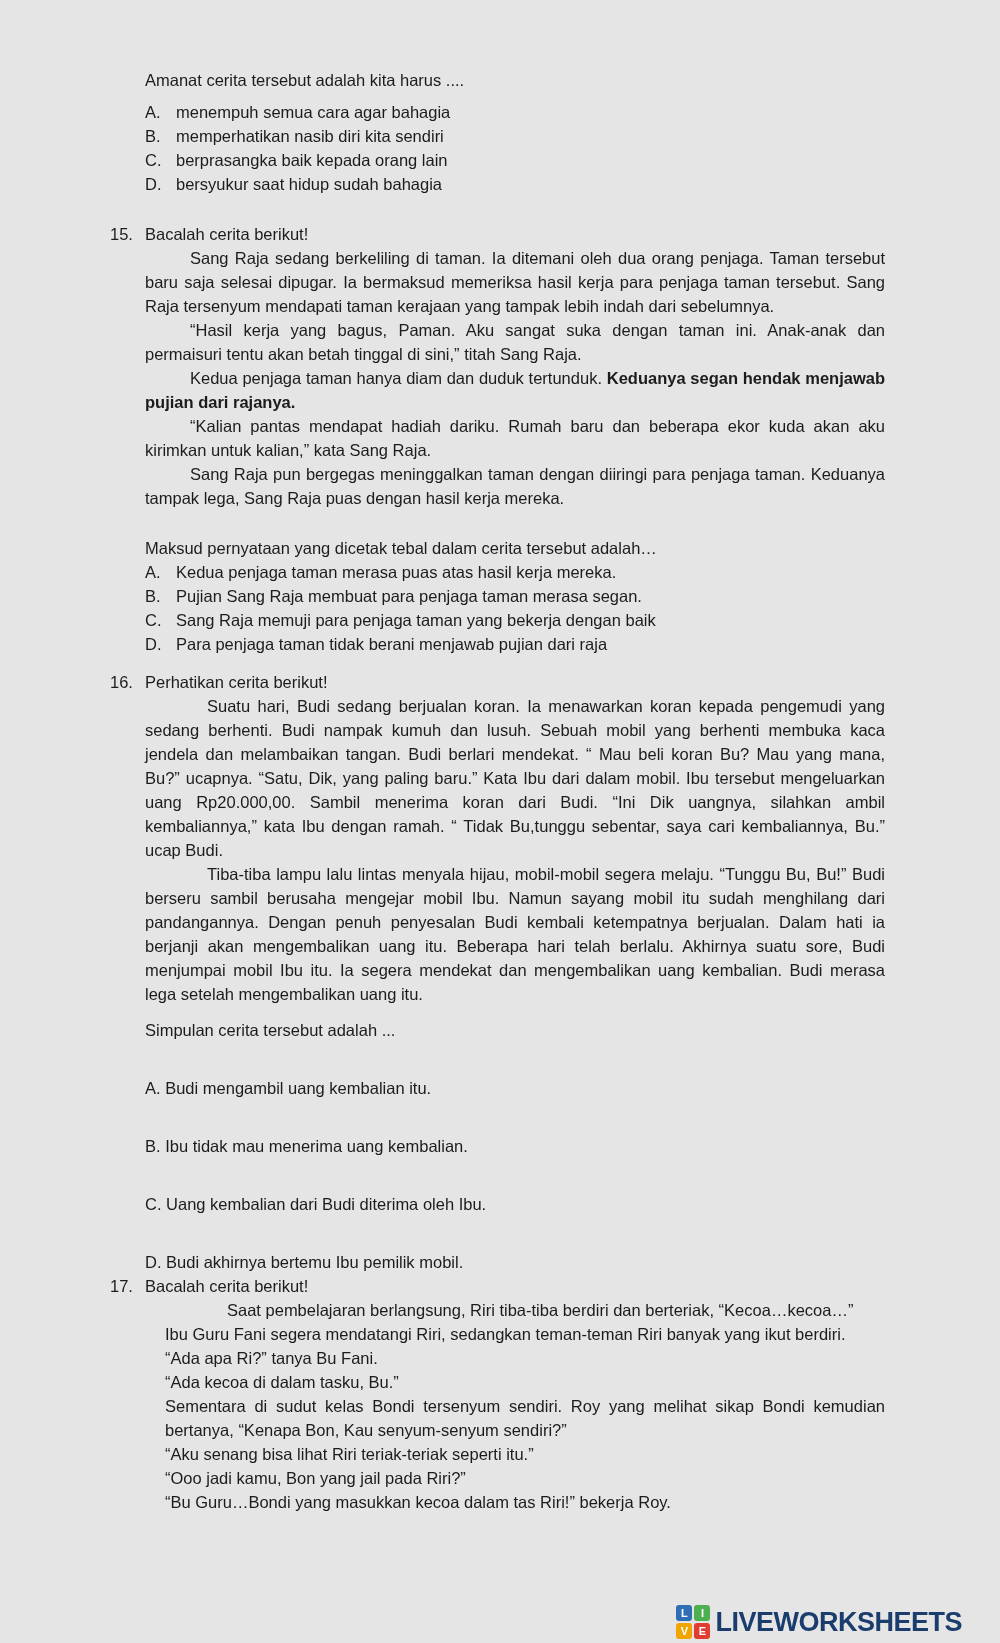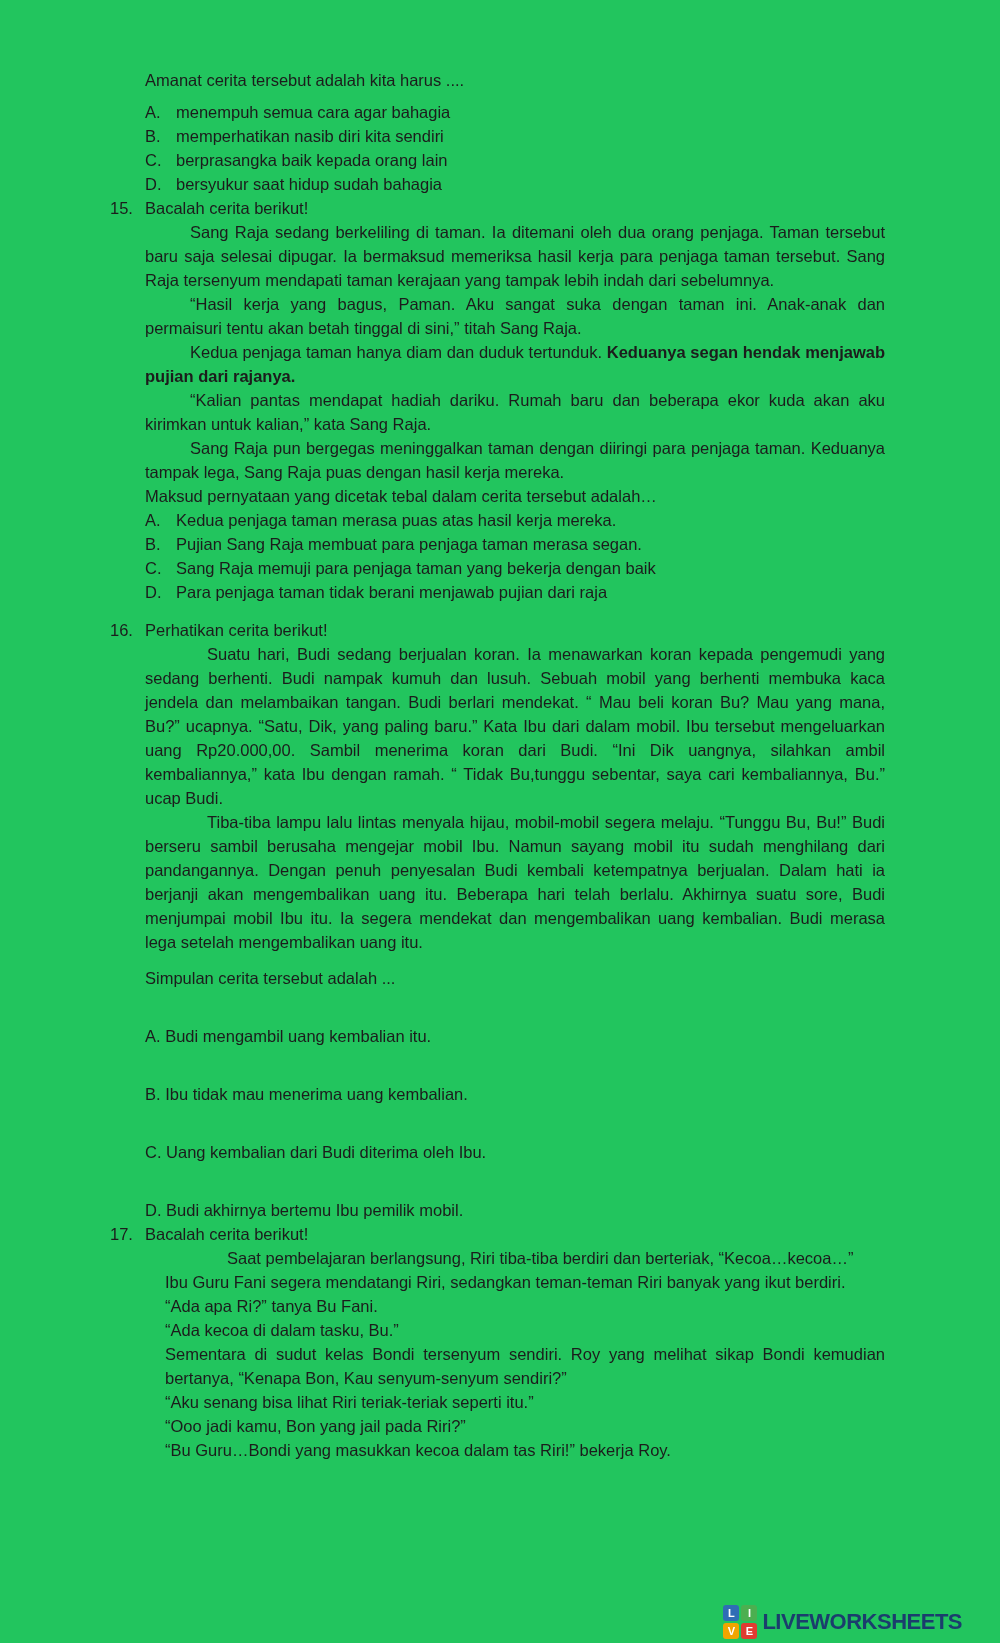--- a/index.html
+++ b/index.html
@@ -1,21 +1,21 @@
 <!DOCTYPE html>
 <html><head>
 <meta charset="utf-8">
 <style>
   html,body { margin:0; padding:0; background:#888; }
   .page {
     position: relative;
     width: 1000px;
     height: 1643px;
     margin: 0 auto;
-    background: #22c55e;
+    background: #e5e5e5;
     font-family: "Liberation Sans", sans-serif;
     font-size: 16.5px;
     line-height: 24px;
     color: #1c1c1c;
     overflow: hidden;
   }
   .content {
     position: absolute;
     left: 145px;
     top: 68px;
@@ -25,21 +25,21 @@
   .stem { margin-bottom: 8px; }
   .options { margin: 0; }
   .opt-row { display: flex; }
   .opt-letter { width: 31px; flex: 0 0 31px; }
   .opt-text { flex: 1; }
   .q-section { position: relative; }
   .q-head { position: relative; }
   .q-num { position: absolute; left: -35px; }
   .story p { text-align: justify; text-indent: 45px; }
   .story-16 p { text-align: justify; text-indent: 62px; }
-  .mt18 { margin-top: 0; }
+  .mt18 { margin-top: 26px; }
   .mt14 { margin-top: 14px; }
   .mt12 { margin-top: 12px; }
   .bold { font-weight: bold; }
   .story-17 { margin-left: 20px; width: 720px; }
   .story-17 p { text-align: left; }
   .story-17 p.first { text-indent: 62px; text-align: justify; }
   .story-17 p.justify { text-align: justify; }
   .plain-options p { text-align: left; margin-top: 34px; }
 
   .footer-logo {
@@ -60,21 +60,21 @@
   .logo-tile {
     width: 16px; height: 16px;
     border-radius: 3px;
     color: #ffffff;
     font-size: 11px;
     font-weight: bold;
     display: flex; align-items: center; justify-content: center;
     line-height: 1;
   }
   .logo-word {
-    font-size: 22px;
+    font-size: 27px;
     font-weight: 800;
     letter-spacing: -0.5px;
     line-height: 1;
   }
 </style>
 </head>
 <body>
 
 <div class="page">
   <div class="content">

